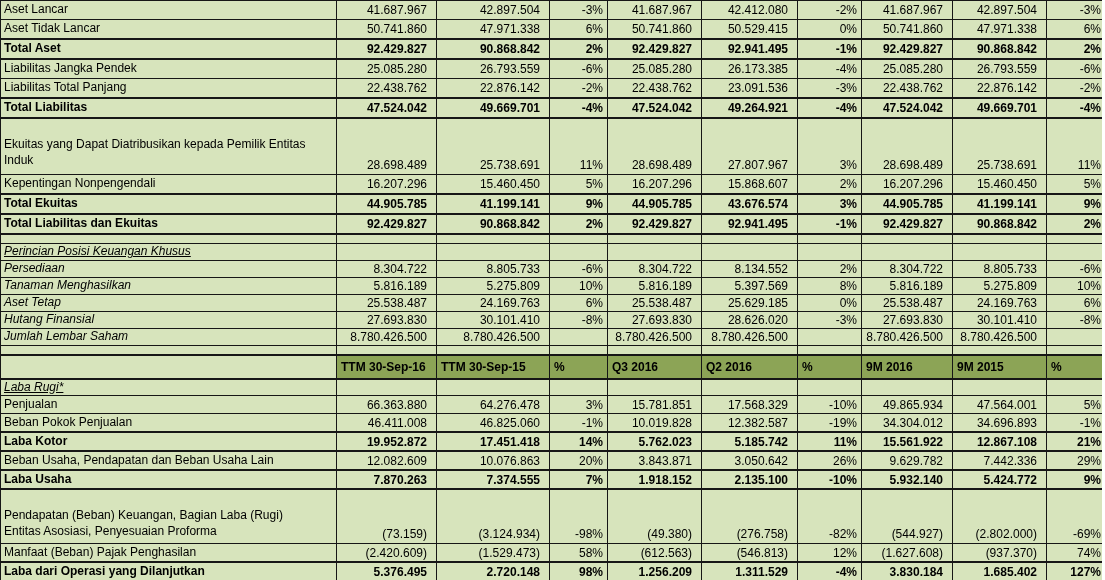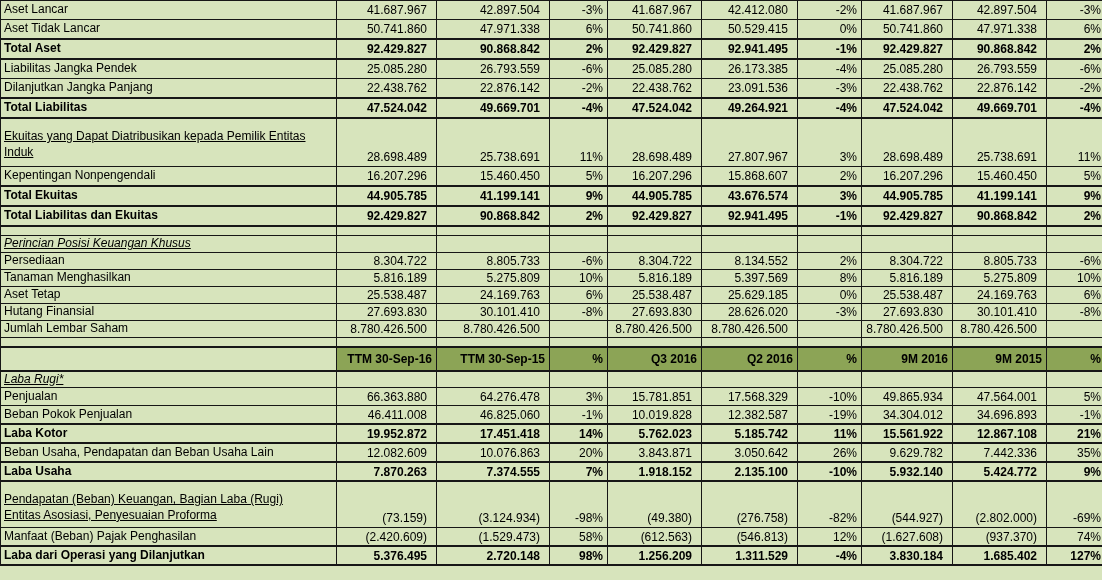--- a/index.html
+++ b/index.html
@@ -27,31 +27,31 @@
   td.lbl{text-align:left;padding-left:3px;white-space:pre-line;line-height:1.3;}
   td.num{text-align:right;padding-right:9px;white-space:nowrap;}
   td.pct{text-align:right;padding-right:4px;white-space:nowrap;}
   
   tr.r-bs td{height:18px;}
   tr.r-mid td{height:16px;}
   tr.r-pl td{height:17px;}
   tr.two.r-bs td{height:37px;}
   tr.two.r-pl td{height:35px;margin-left:48px;}
   tr.two td.num, tr.two td.pct{vertical-align:bottom;padding-bottom:2px;}
-  tr.two td.lbl{vertical-align:top;padding-top:10px;text-decoration:underline;}
+  tr.two td.lbl{vertical-align:top;padding-top:18px;}
   tr.spacer td{height:8px;}
   
   tr.bold td{font-weight:bold;border-top-width:2px;border-bottom-width:2px;}
-  tr.italic td.lbl{margin-top:40px;}
+  tr.italic td.lbl{font-style:italic;margin-top:40px;}
   tr.section td{height:14px;}
   tr.section td.lbl{font-weight:normal;font-style:italic;text-decoration:underline;}
   
   tr.band td{
     background:var(--band-bg);
-    font-weight:bold;text-align:right;height:22px;
+    font-weight:bold;text-align:left;height:22px;
     border-top-width:2px;border-bottom-width:2px;
     white-space:nowrap;
     margin-top:21px;
   }
   tr.band td.band-lbl{background:var(--cell-bg);}
 </style>
 </head>
 <body>
 
 <div class="sheet">
@@ -111,21 +111,21 @@
           <td class="num">26.793.559</td>
           <td class="pct">-6%</td>
           <td class="num">25.085.280</td>
           <td class="num">26.173.385</td>
           <td class="pct">-4%</td>
           <td class="num">25.085.280</td>
           <td class="num">26.793.559</td>
           <td class="pct">-6%</td>
         </tr>
         <tr class="r-bs normal">
-          <td class="lbl">Dilanjutkan Jangka Panjang</td>
+          <td class="lbl">Liabilitas Total Panjang</td>
           <td class="num">22.438.762</td>
           <td class="num">22.876.142</td>
           <td class="pct">-2%</td>
           <td class="num">22.438.762</td>
           <td class="num">23.091.536</td>
           <td class="pct">-3%</td>
           <td class="num">22.438.762</td>
           <td class="num">22.876.142</td>
           <td class="pct">-2%</td>
         </tr>
@@ -349,21 +349,21 @@
         <tr class="r-pl normal">
           <td class="lbl">Beban Usaha, Pendapatan dan Beban Usaha Lain</td>
           <td class="num">12.082.609</td>
           <td class="num">10.076.863</td>
           <td class="pct">20%</td>
           <td class="num">3.843.871</td>
           <td class="num">3.050.642</td>
           <td class="pct">26%</td>
           <td class="num">9.629.782</td>
           <td class="num">7.442.336</td>
-          <td class="pct">35%</td>
+          <td class="pct">29%</td>
         </tr>
         <tr class="r-pl bold">
           <td class="lbl">Laba Usaha</td>
           <td class="num">7.870.263</td>
           <td class="num">7.374.555</td>
           <td class="pct">7%</td>
           <td class="num">1.918.152</td>
           <td class="num">2.135.100</td>
           <td class="pct">-10%</td>
           <td class="num">5.932.140</td>

